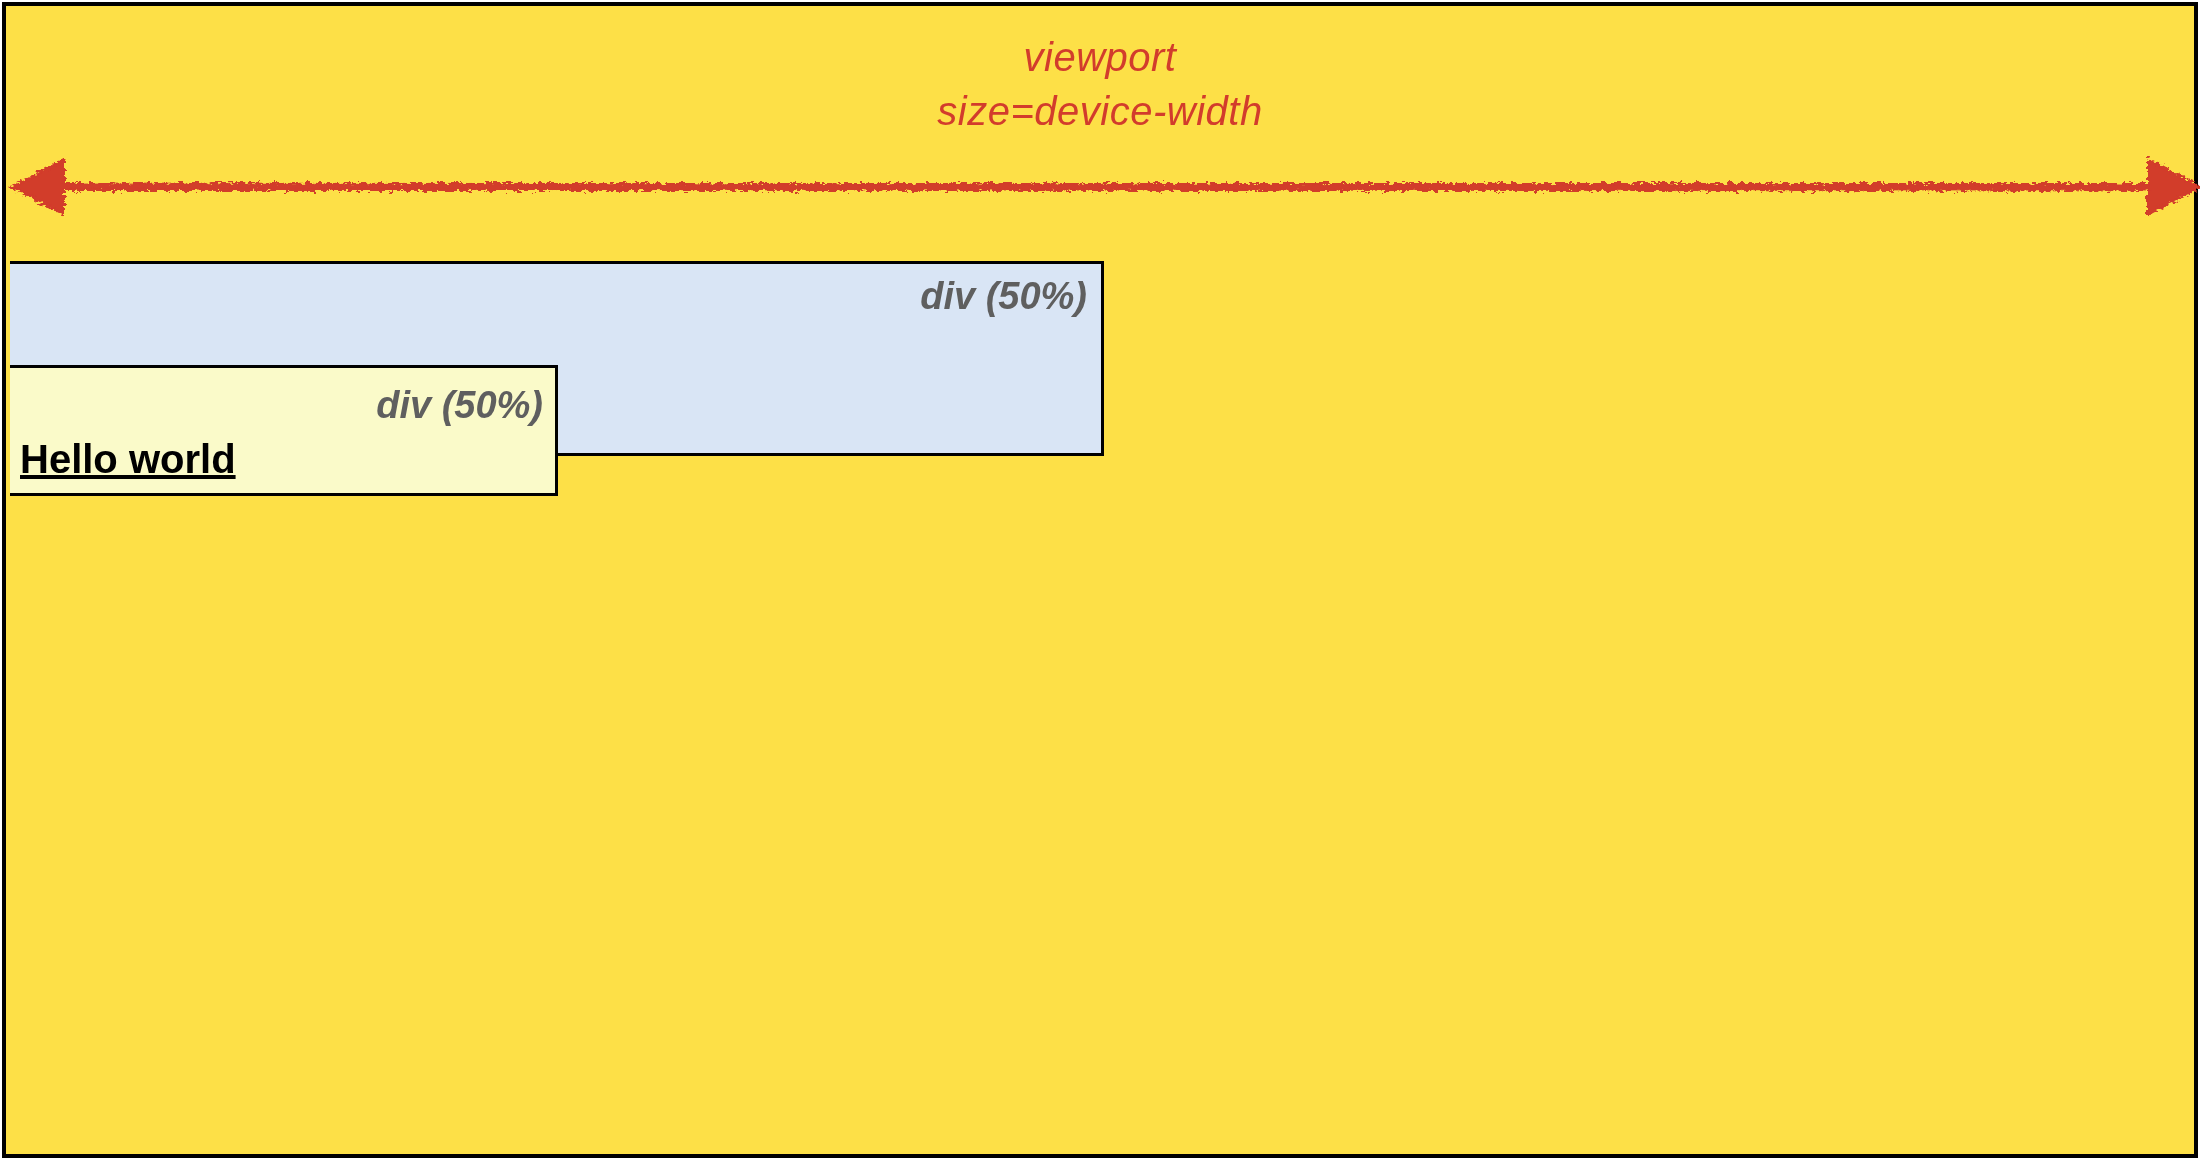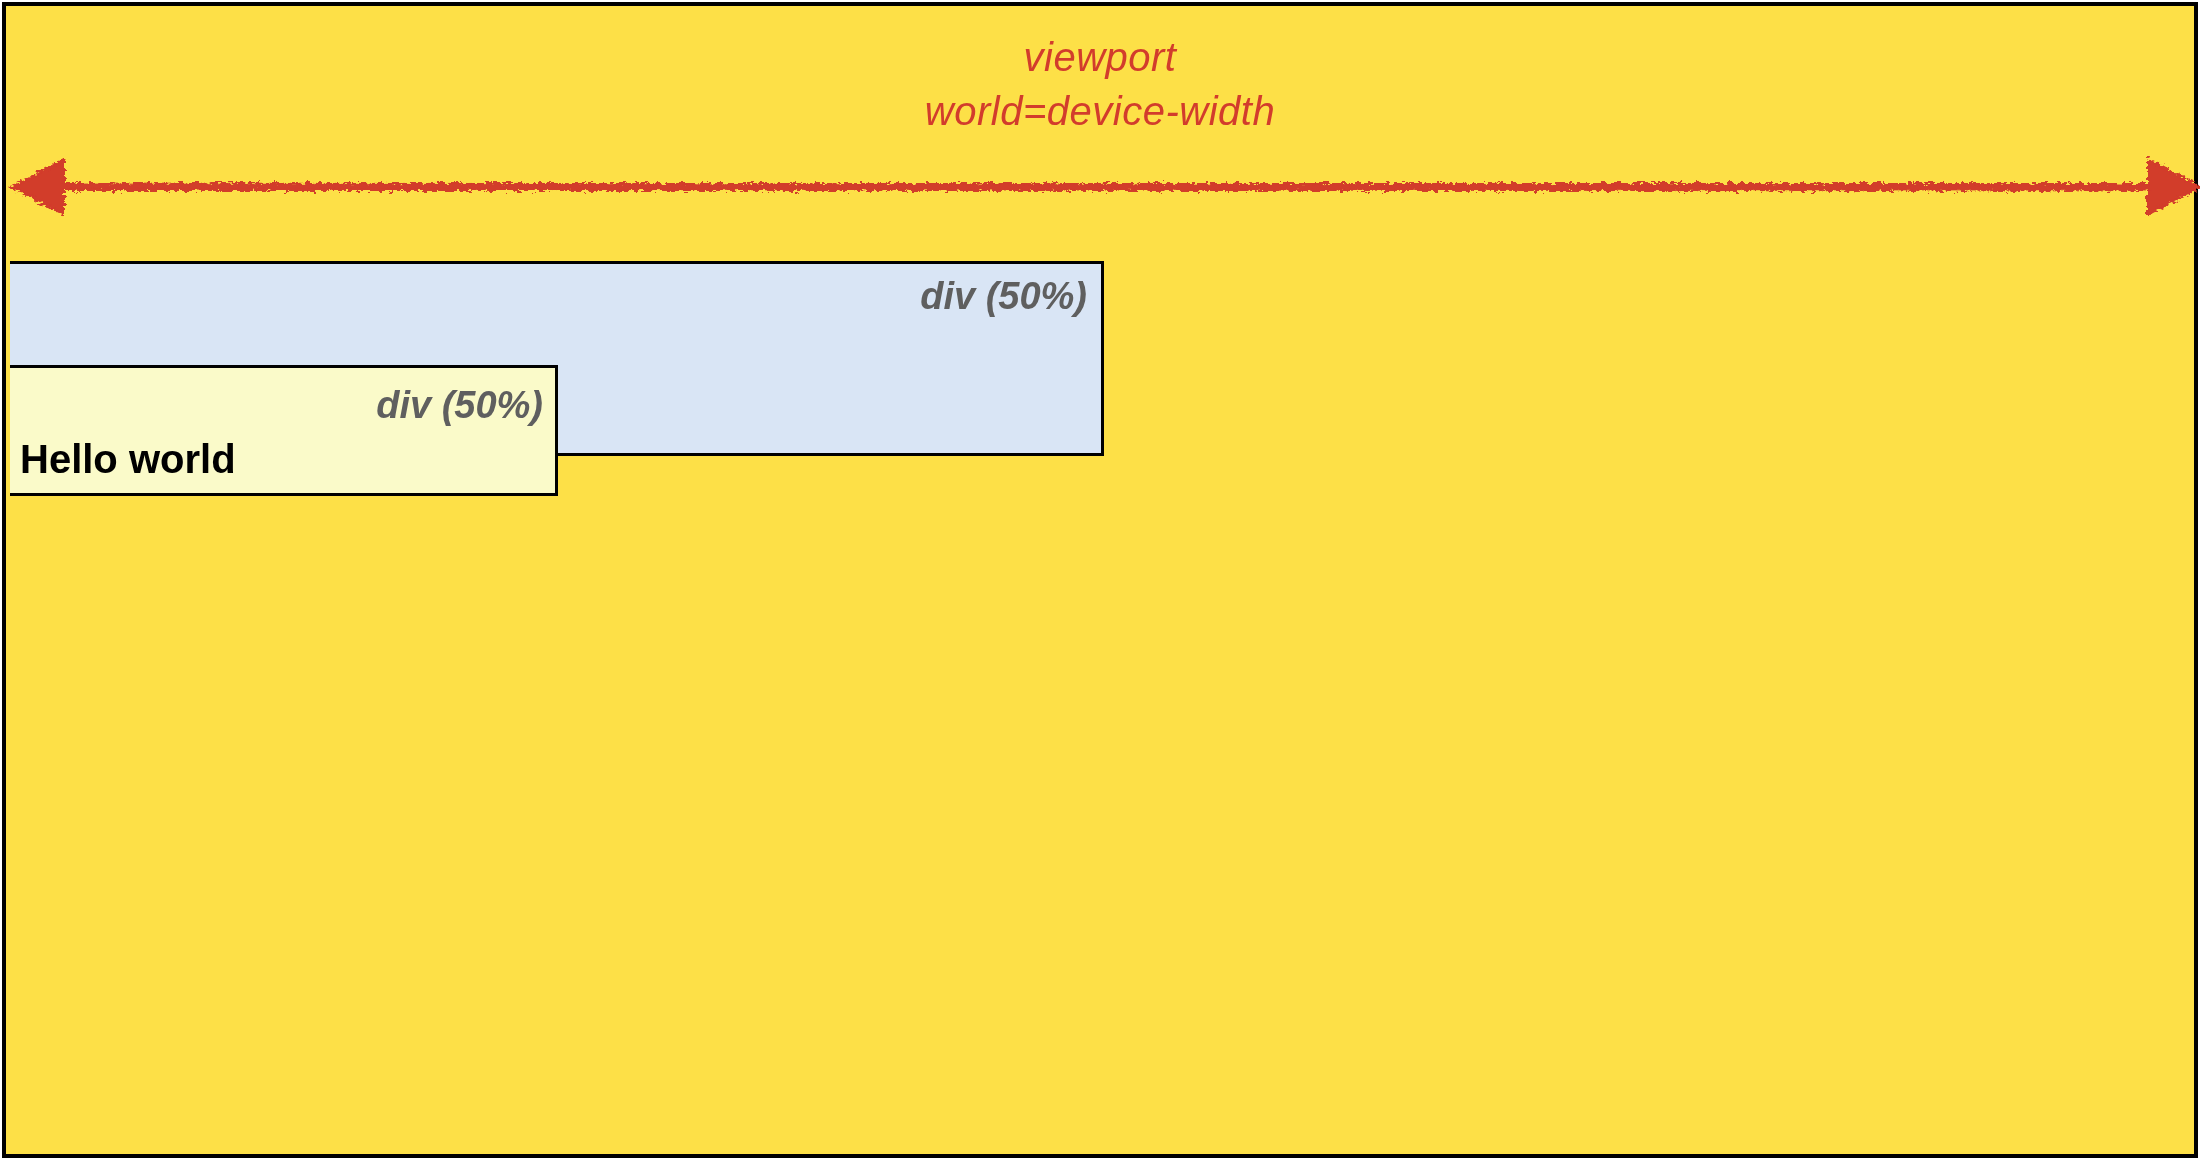--- a/index.html
+++ b/index.html
@@ -83,32 +83,33 @@
     right: 12px;
   }
   .hello-text {
     position: absolute;
     left: 10px;
     bottom: 12px;
     color: #000000;
     font-weight: 700;
     font-size: 40px;
     line-height: 44px;
+    text-decoration: underline;
   }
 </style>
 </head>
 <body>
 
 <div class="stage">
 
   <div class="viewport-box">
 
     <div class="viewport-label">
       <div>viewport</div>
-      <div>world=device-width</div>
+      <div>size=device-width</div>
     </div>
 
     <svg class="arrow-svg" viewBox="0 0 2200 90" xmlns="http://www.w3.org/2000/svg">
       <defs>
         <filter id="crayon" x="-3%" y="-40%" width="106%" height="180%">
           <feTurbulence type="fractalNoise" baseFrequency="0.18 0.35" numOctaves="3" seed="11" result="noise"></feTurbulence>
           <feDisplacementMap in="SourceGraphic" in2="noise" scale="9" xChannelSelector="R" yChannelSelector="G"></feDisplacementMap>
         </filter>
         <filter id="crayon2" x="-3%" y="-40%" width="106%" height="180%">
           <feTurbulence type="fractalNoise" baseFrequency="0.5 0.6" numOctaves="2" seed="4" result="noise2"></feTurbulence>

